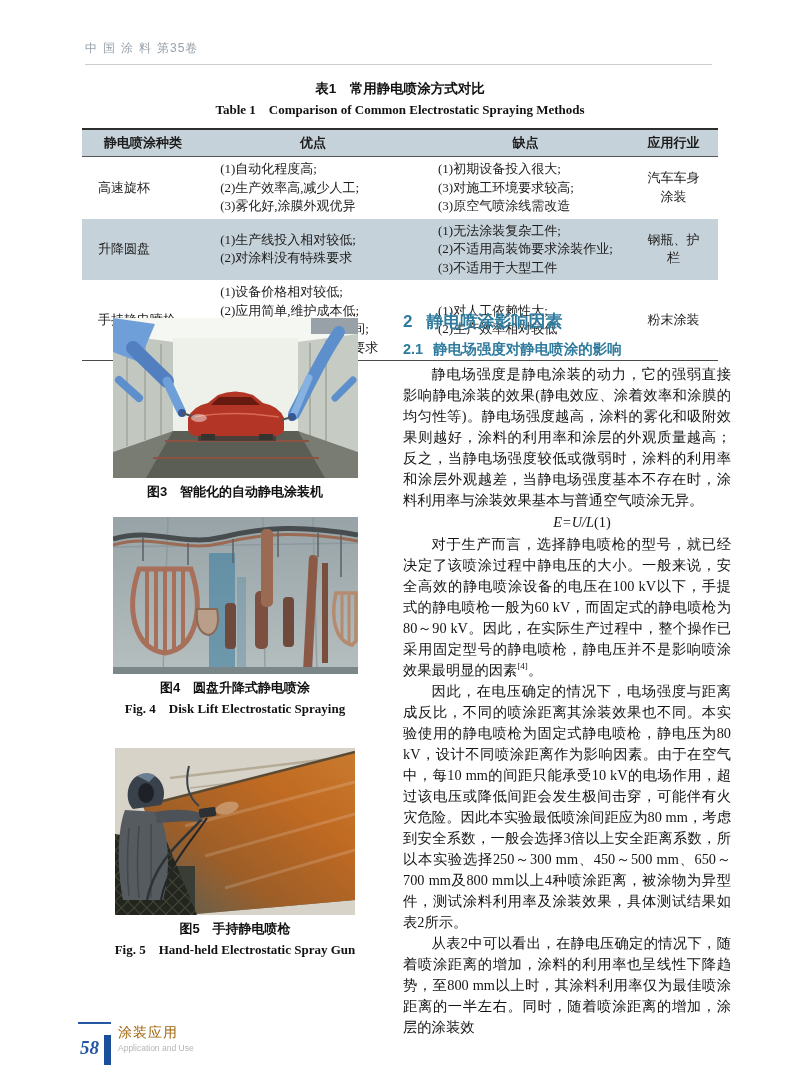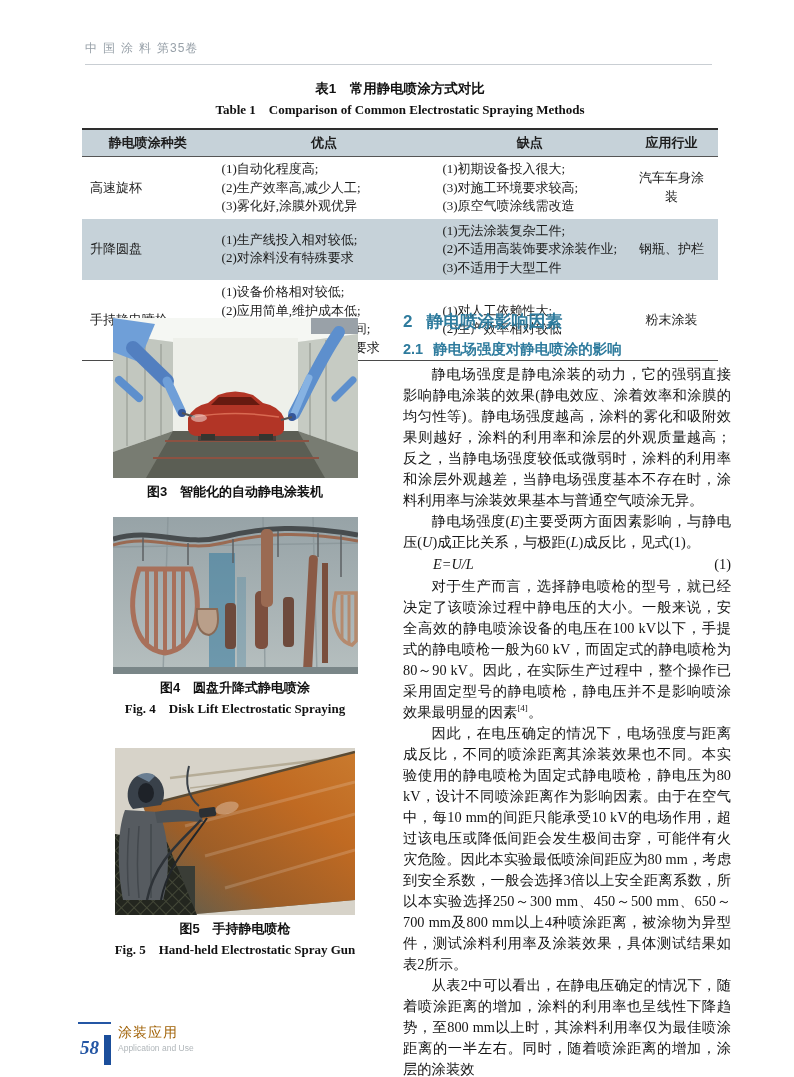--- a/index.html
+++ b/index.html
@@ -16,21 +16,21 @@
 
   
   .table-block{position:absolute;left:82px;top:80px;width:636px;}
   .tbl-title-cn{text-align:center;font-family:"Liberation Sans",sans-serif;
                 font-weight:bold;font-size:13.5px;color:#111;}
   .tbl-title-en{text-align:center;font-family:"Liberation Serif",serif;
                 font-weight:bold;font-size:13px;color:#111;margin-top:3px;}
   table.cmp{border-collapse:collapse;width:636px;margin-top:9px;
             border-top:2.2px solid #2e2e2e;border-bottom:1.6px solid #4a4a4a;}
   table.cmp td,table.cmp th{font-size:13px;line-height:18.5px;vertical-align:middle;
-            padding:3px 8px;}
+            padding:3px 16px;}
   table.cmp thead th{background:#c6d2d9;font-family:"Liberation Sans",sans-serif;
             font-weight:bold;text-align:center;border-bottom:1px solid #555;height:20px;}
   table.cmp tr.stripe td{background:#c6d2d9;}
   td.kind{padding-left:16px;}
   td.industry{text-align:center;}
   .cellline{white-space:nowrap;}
 
   
   .fig-col{position:absolute;left:85px;top:318px;width:300px;}
   .figure{text-align:center;}
@@ -46,21 +46,21 @@
             font-size:14.3px;line-height:21px;text-align:justify;color:#141414;}
   .h2{font-family:"Liberation Sans",sans-serif;font-weight:bold;font-size:17px;
       color:#2e7b9d;margin:0 0 8px 0;line-height:20px;}
   .h2 .no{margin-right:14px;}
   .h3{font-family:"Liberation Sans",sans-serif;font-weight:bold;font-size:14.5px;
       color:#2e7b9d;margin:0 0 6px 0;line-height:18px;}
   .h3 .no{margin-right:10px;}
   .text-col p{margin:0;text-indent:2em;}
   .var{font-family:"Liberation Serif",serif;font-style:italic;}
   sup{font-size:9px;line-height:0;}
-  .equation{display:flex;justify-content:space-between;padding-left:30px;
+  .equation{display:flex;justify-content:center;padding-left:30px;
             margin:1px 0;}
   .eq-expr{font-family:"Liberation Serif",serif;font-style:italic;}
   .eq-no{font-style:normal;}
 
   
   .footer{position:absolute;left:78px;top:1022px;display:flex;align-items:flex-start;}
   .pageno-wrap{display:flex;align-items:flex-start;border-top:2px solid #2456a4;
                padding-top:11px;}
   .pageno{font-family:"Liberation Serif",serif;font-style:italic;font-weight:bold;
           font-size:19px;color:#2456a4;padding:2px 5px 0 2px;}
@@ -308,21 +308,20 @@
   </div>
 
   <div class="text-col">
     <div class="h2">
       <span class="no">2</span><span>静电喷涂影响因素</span>
     </div>
     <div class="h3">
       <span class="no">2.1</span><span>静电场强度对静电喷涂的影响</span>
     </div>
     <p>静电场强度是静电涂装的动力，它的强弱直接影响静电涂装的效果(静电效应、涂着效率和涂膜的均匀性等)。静电场强度越高，涂料的雾化和吸附效果则越好，涂料的利用率和涂层的外观质量越高；反之，当静电场强度较低或微弱时，涂料的利用率和涂层外观越差，当静电场强度基本不存在时，涂料利用率与涂装效果基本与普通空气喷涂无异。</p>
-    <p><span>静电场强度(</span><span class="var">E</span><span>)主要受两方面因素影响，与静电压(</span><span class="var">U</span><span>)成正比关系，与极距(</span><span class="var">L</span><span>)成反比，见式(1)。</span></p>
     <div class="equation">
       <span class="eq-expr">E=U/L</span>
       <span class="eq-no">(1)</span>
     </div>
     <p><span>对于生产而言，选择静电喷枪的型号，就已经决定了该喷涂过程中静电压的大小。一般来说，安全高效的静电喷涂设备的电压在100 kV以下，手提式的静电喷枪一般为60 kV，而固定式的静电喷枪为80～90 kV。因此，在实际生产过程中，整个操作已采用固定型号的静电喷枪，静电压并不是影响喷涂效果最明显的因素</span><sup>[4]</sup><span>。</span></p>
     <p>因此，在电压确定的情况下，电场强度与距离成反比，不同的喷涂距离其涂装效果也不同。本实验使用的静电喷枪为固定式静电喷枪，静电压为80 kV，设计不同喷涂距离作为影响因素。由于在空气中，每10 mm的间距只能承受10 kV的电场作用，超过该电压或降低间距会发生极间击穿，可能伴有火灾危险。因此本实验最低喷涂间距应为80 mm，考虑到安全系数，一般会选择3倍以上安全距离系数，所以本实验选择250～300 mm、450～500 mm、650～700 mm及800 mm以上4种喷涂距离，被涂物为异型件，测试涂料利用率及涂装效果，具体测试结果如表2所示。</p>
     <p>从表2中可以看出，在静电压确定的情况下，随着喷涂距离的增加，涂料的利用率也呈线性下降趋势，至800 mm以上时，其涂料利用率仅为最佳喷涂距离的一半左右。同时，随着喷涂距离的增加，涂层的涂装效</p>
   </div>
 
   <div class="footer">

